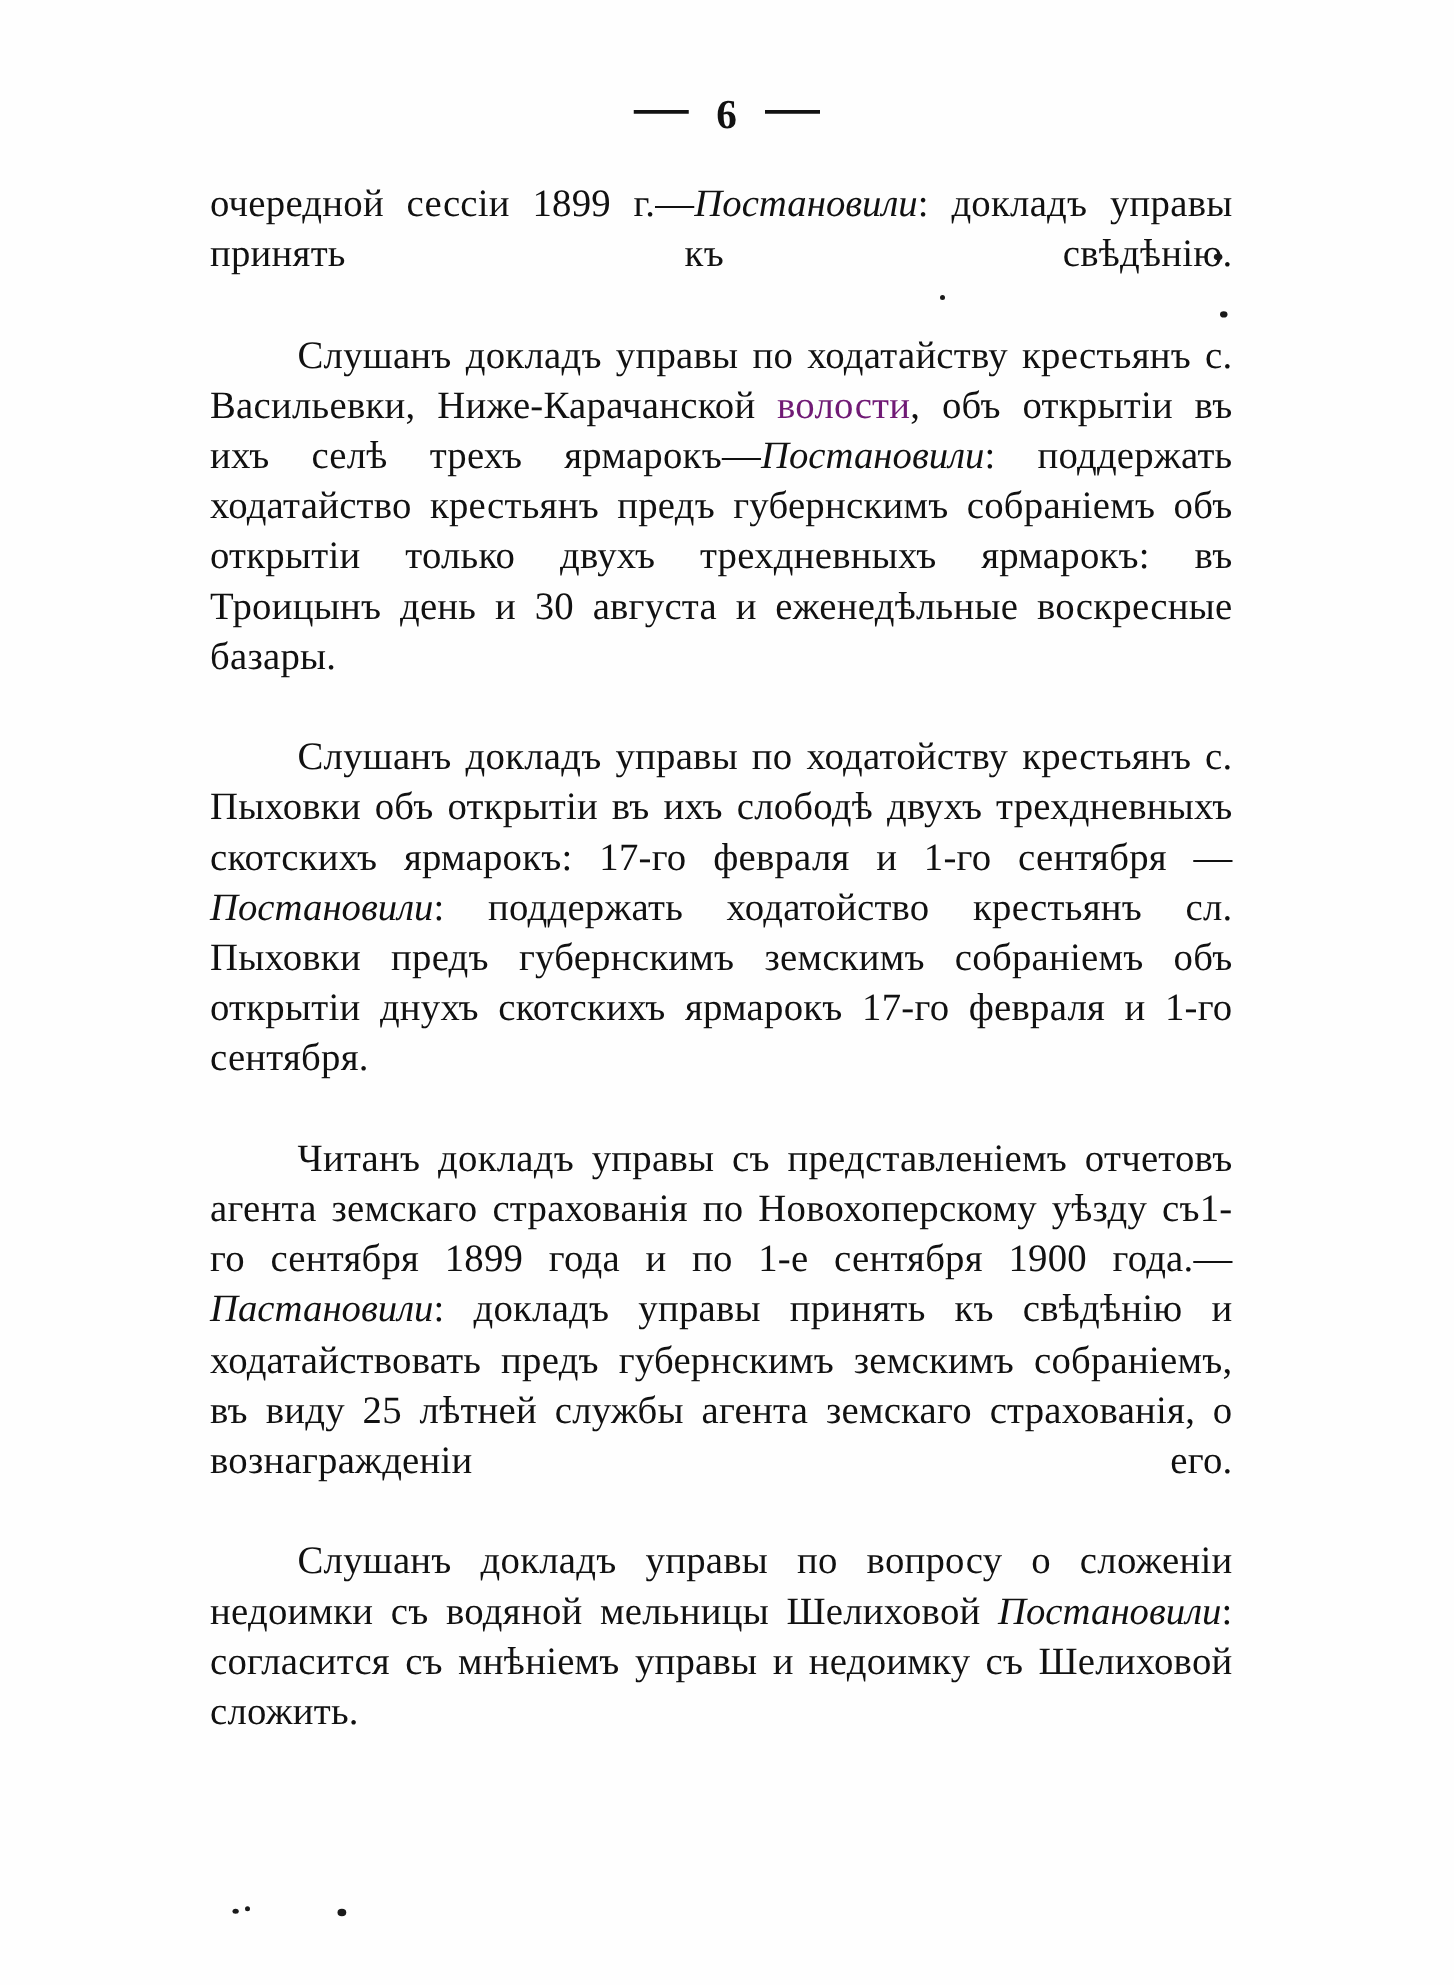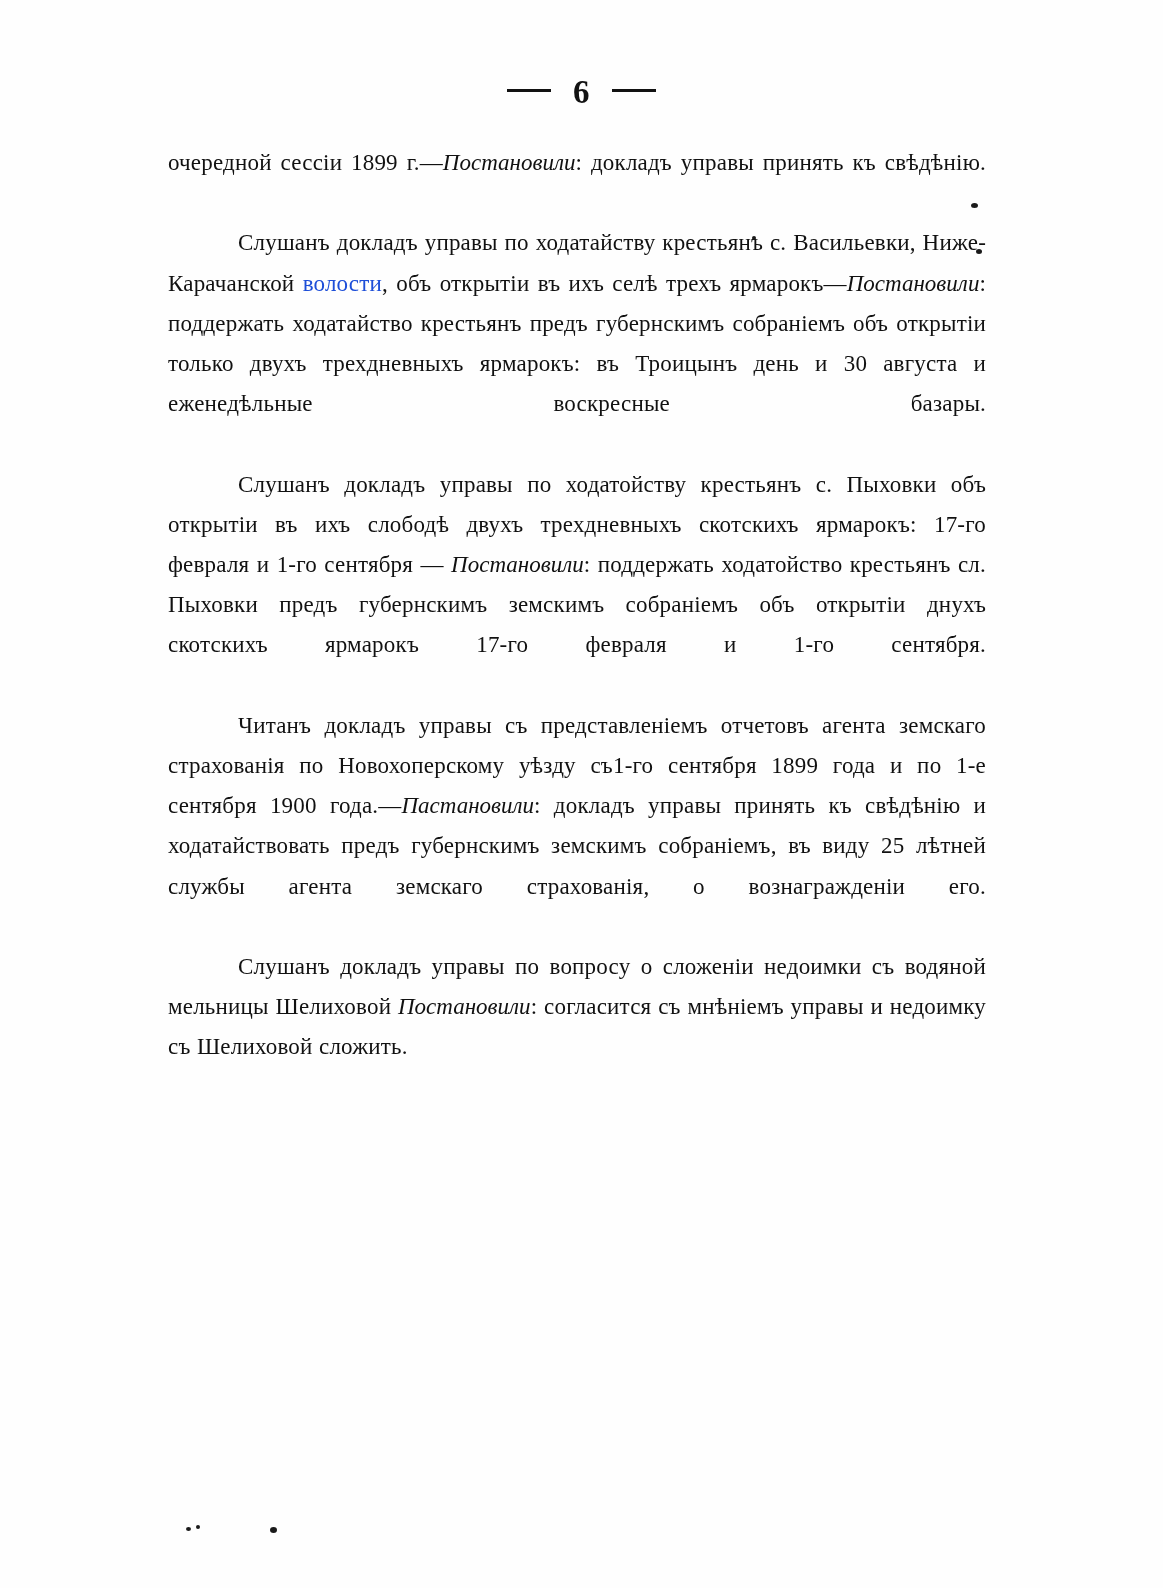--- a/index.html
+++ b/index.html
@@ -51,21 +51,21 @@
   .textblock {
     position: absolute;
     left: 168px;
     top: 143px;
     width: 818px;
   }
 
   p.para {
     margin: 0;
     text-indent: 70px;
-    font-size: 23px;
+    font-size: 31px;
     line-height: 40.2px;
     text-align: justify;
     text-justify: inter-word;
     word-spacing: 0.5px;
     letter-spacing: 0.2px;
     color: #111111;
   }
   p.para.cont {
     text-indent: 0;
   }
@@ -78,21 +78,21 @@
   p.para.last::after {
     display: none;
   }
 
   i.res {
     font-style: italic;
     letter-spacing: 0px;
   }
 
   .faded {
-    color: #1d4ed8;
+    color: #701a75;
   }
 
   
   .speck {
     position: absolute;
     background: #1a1a1a;
     border-radius: 50%;
   }
   .s1 { left: 971px; top: 203px; width: 7px;  height: 5px; }
   .s2 { left: 976px; top: 249px; width: 6px;  height: 5px; }

